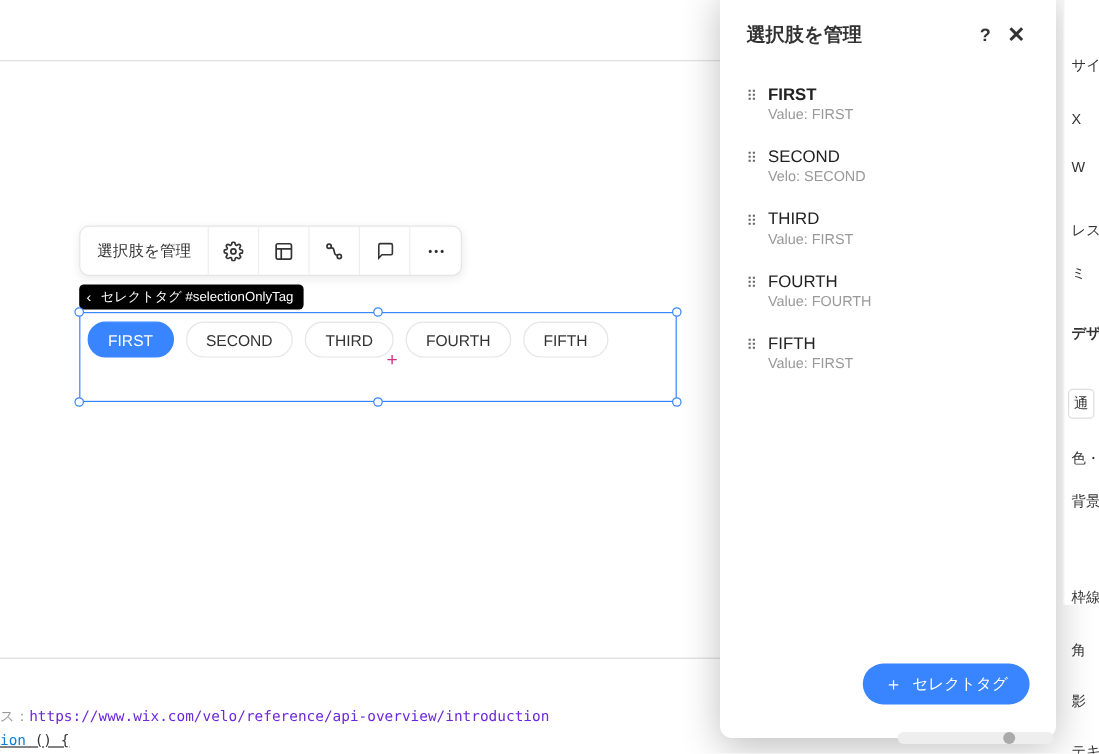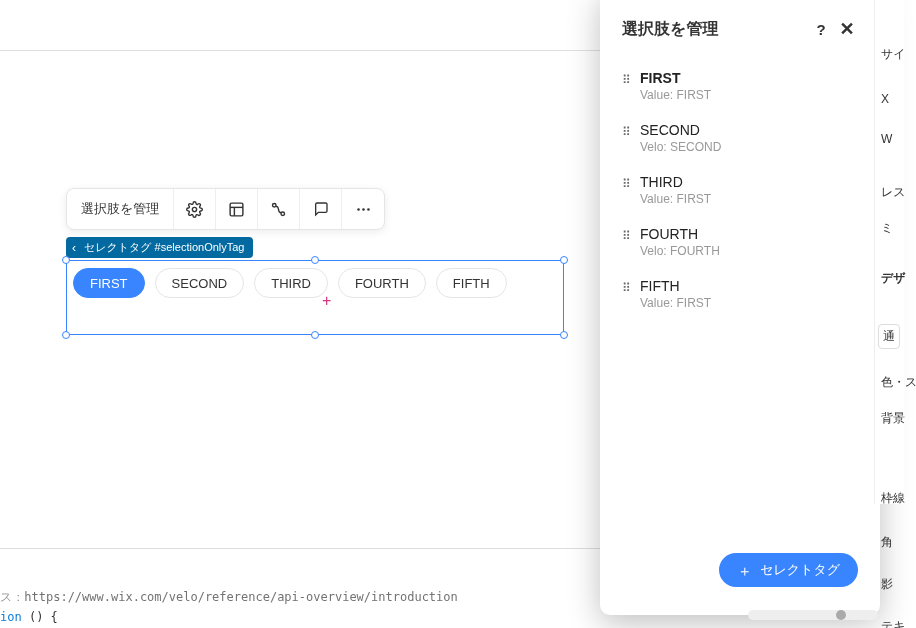--- a/index.html
+++ b/index.html
@@ -58,21 +58,21 @@
     border-right: 1px solid #eee;
     cursor:pointer;
   }
   .floating-toolbar .tb-icon:last-child { border-right:none; }
 
   
   .selection-badge {
     position:absolute;
     left: 66px;
     top: 237px;
-    background: #0369a1;
+    background: #000000;
     color:#fff;
     font-size: 11px;
     padding: 3px 8px 3px 18px;
     border-radius: 4px;
     display:flex;align-items:flex-end;
   }
   .selection-badge::before {
     content:"‹";
     position:absolute;
     left: 6px;
@@ -155,28 +155,29 @@
     font-weight:500;
   }
   .code-text {
     position:absolute;
     left: 0;
     bottom: 22px;
     font-family: Menlo, Consolas, monospace;
     font-size: 12px;
     color: #9a9a9a;
   }
-  .code-url { color:#737373;text-align:right; }
+  .code-url { color:#6d28d9;text-align:right; }
   .code-text2 {
     position:absolute;
     left:0;
     bottom: 4px;
     font-family: Menlo, Consolas, monospace;
     font-size:12px;
     color:#333;
+    text-decoration:underline;
   }
   .code-kw { color:#0b7dda; }
 
   
   .popup {
     position:absolute;
     left: 600px;
     top: -10px;
     width: 280px;
     height: 625px;
@@ -247,21 +248,21 @@
     border-radius:18px;
     padding: 8px 18px;
     font-size:13px;
     display:flex;align-items:center;gap:8px;
     cursor:pointer;
   }
 
   
   .right-strip {
     position:absolute;
-    right:12px; top:0;
+    right:0; top:0;
     width:30px;
     height:504px;
     border-left:1px solid #eee;
     background:#fff;
     font-size:12px;
     color:#333;
   }
   .rs-block { position:absolute; left:6px; white-space:nowrap; }
 
   .bottom-scroll-track {
@@ -383,21 +384,21 @@
         <div class="option-drag">⠿</div>
         <div class="option-body">
           <div class="option-label">THIRD</div>
           <div class="option-value">Value: FIRST</div>
         </div>
       </div>
       <div class="option-row">
         <div class="option-drag">⠿</div>
         <div class="option-body">
           <div class="option-label">FOURTH</div>
-          <div class="option-value">Velo: FOURTH</div>
+          <div class="option-value">Value: FOURTH</div>
         </div>
       </div>
       <div class="option-row">
         <div class="option-drag">⠿</div>
         <div class="option-body">
           <div class="option-label">FIFTH</div>
           <div class="option-value">Value: FIRST</div>
         </div>
       </div>
     </div>

